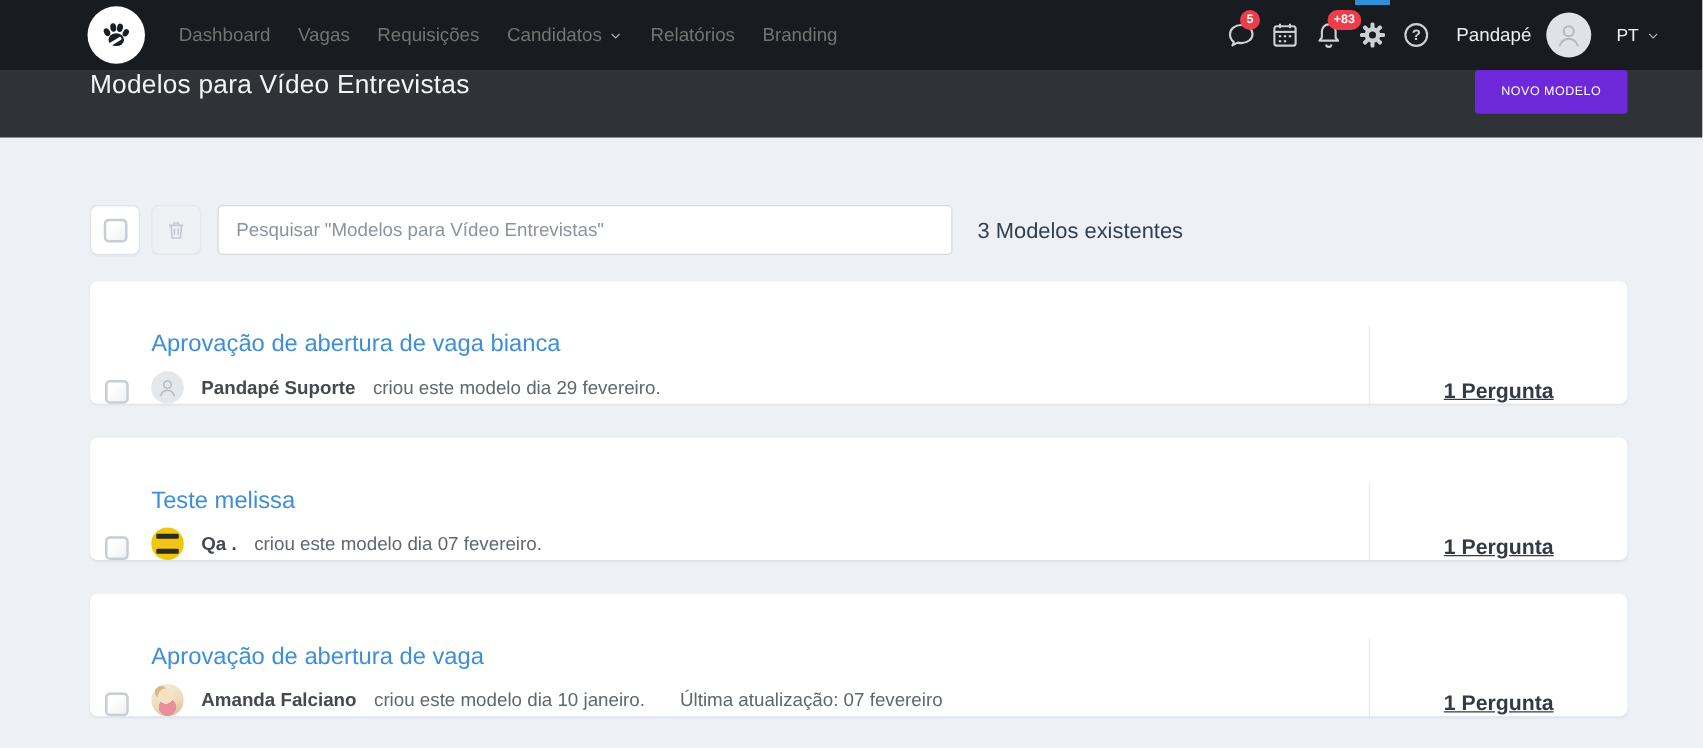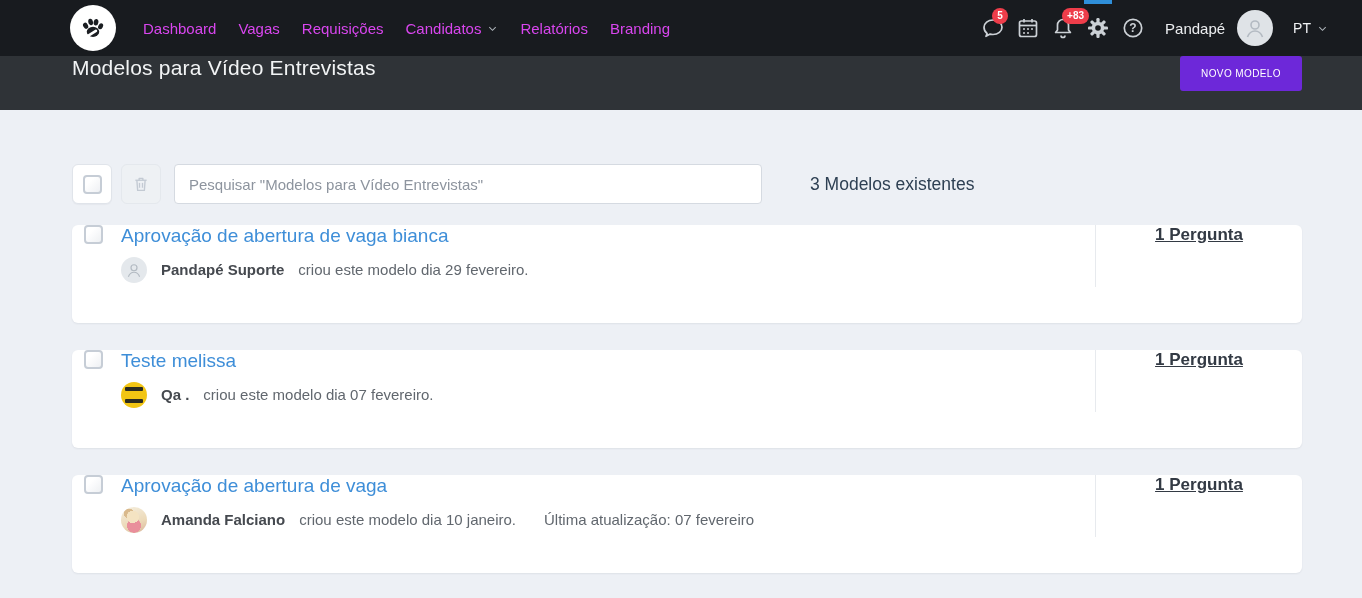--- a/index.html
+++ b/index.html
@@ -16,21 +16,21 @@
     display:flex; align-items:center;
     padding:0 34px 0 70px;
   }
   .logo {
     width:46px; height:46px; border-radius:50%;
     background:#fff; display:flex; align-items:center; justify-content:center;
     flex:none; cursor:pointer;
   }
   .nav-menu { display:flex; align-items:center; margin-left:16px; }
   .nav-item {
-    padding:9px 11px; font-size:15px; color:#d946ef; cursor:pointer;
+    padding:9px 11px; font-size:15px; color:#737373; cursor:pointer;
     display:flex; align-items:center; gap:6px; white-space:nowrap;
   }
   .chev { width:11px; height:11px; stroke:#aeb4ba; fill:none; stroke-width:2.2; }
   .nav-right { margin-left:auto; display:flex; align-items:center; }
   .icon-btn {
     position:relative; width:24px; height:24px; margin-left:11px;
     color:#ccd1d6; cursor:pointer; flex:none;
   }
   .icon-btn svg { width:24px; height:24px; display:block; }
   .badge {
@@ -81,26 +81,26 @@
     border-radius:6px; display:flex; align-items:center; justify-content:center;
     margin-right:13px; color:#c3cad3; cursor:pointer;
   }
   .trash-btn svg { width:18px; height:18px; }
   .search-input {
     width:588px; height:40px; background:#fff;
     border:1px solid #d5dae1; border-radius:4px; padding:0 14px;
     font-family:inherit; font-size:15px; color:#454b52; outline:none;
   }
   .search-input::placeholder { color:#8d949e; opacity:1; }
-  .count { margin-left:48px; font-size:17.5px; color:#2e4053; }
+  .count { margin-left:20px; font-size:17.5px; color:#2e4053; }
 
   .model-card {
     height:98px; background:#fff; border-radius:6px;
     box-shadow:0 1px 2px rgba(30,40,60,.07);
-    display:flex; align-items:flex-start;
+    display:flex; align-items:flex-end;
     margin-bottom:27px; padding-left:12px;
   }
   .card-check { margin:0 18px 0 0; flex:none; }
   .card-main { flex:1; display:flex; flex-direction:column; gap:9px; min-width:0; }
   .card-title {
     font-size:19px; color:#3e8ed8; cursor:pointer; width:fit-content; line-height:1.2;
   }
   .card-meta { display:flex; align-items:center; gap:14px; font-size:15px; color:#61676e; }
   .avatar-sm {
     width:26px; height:26px; border-radius:50%; flex:none; overflow:hidden;

